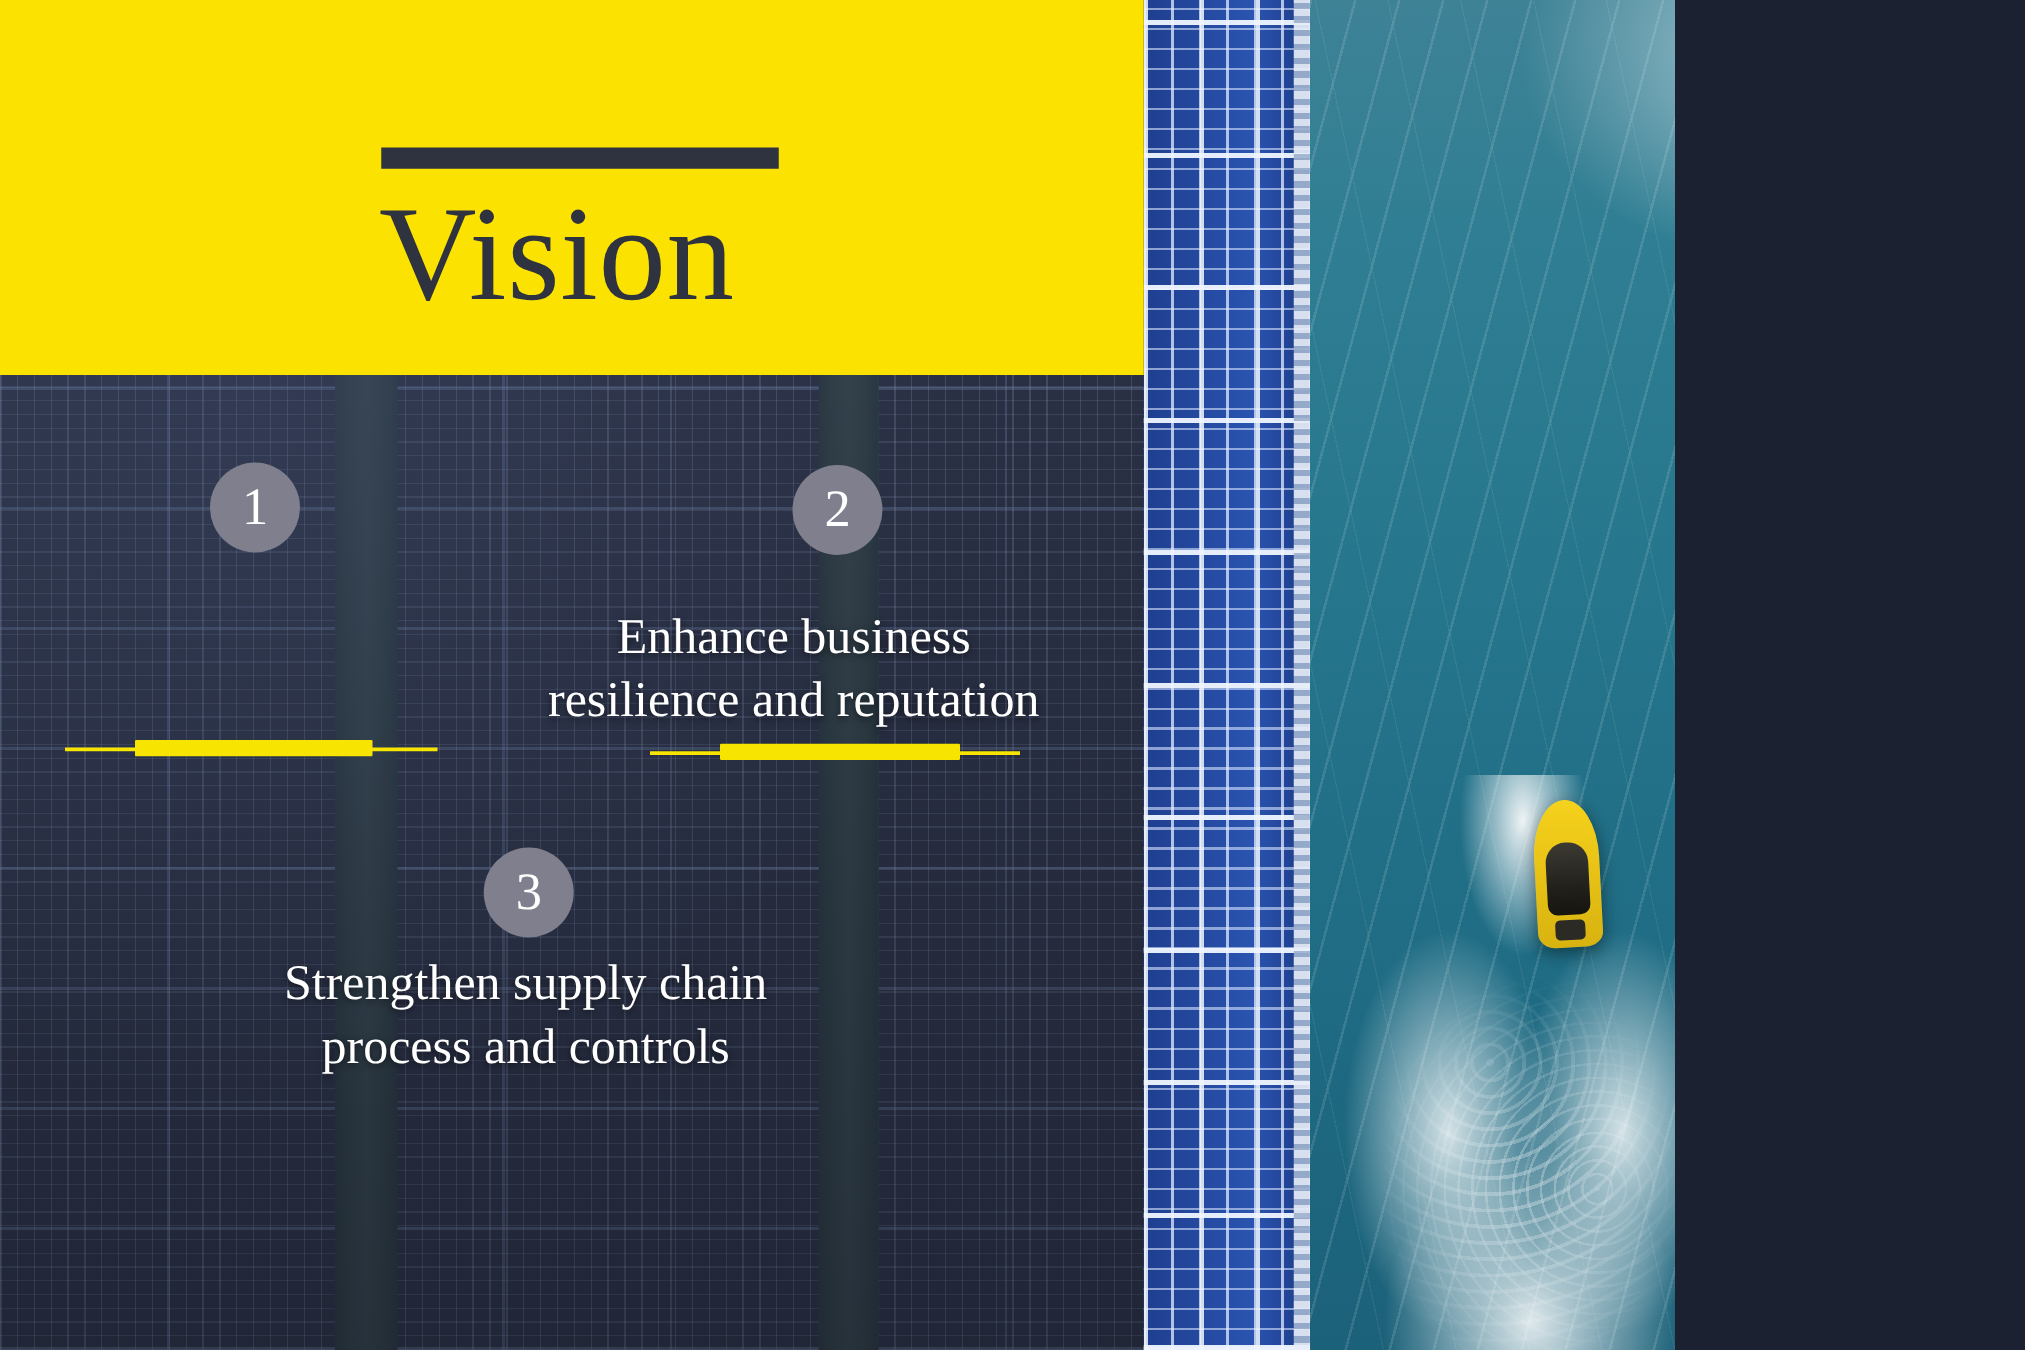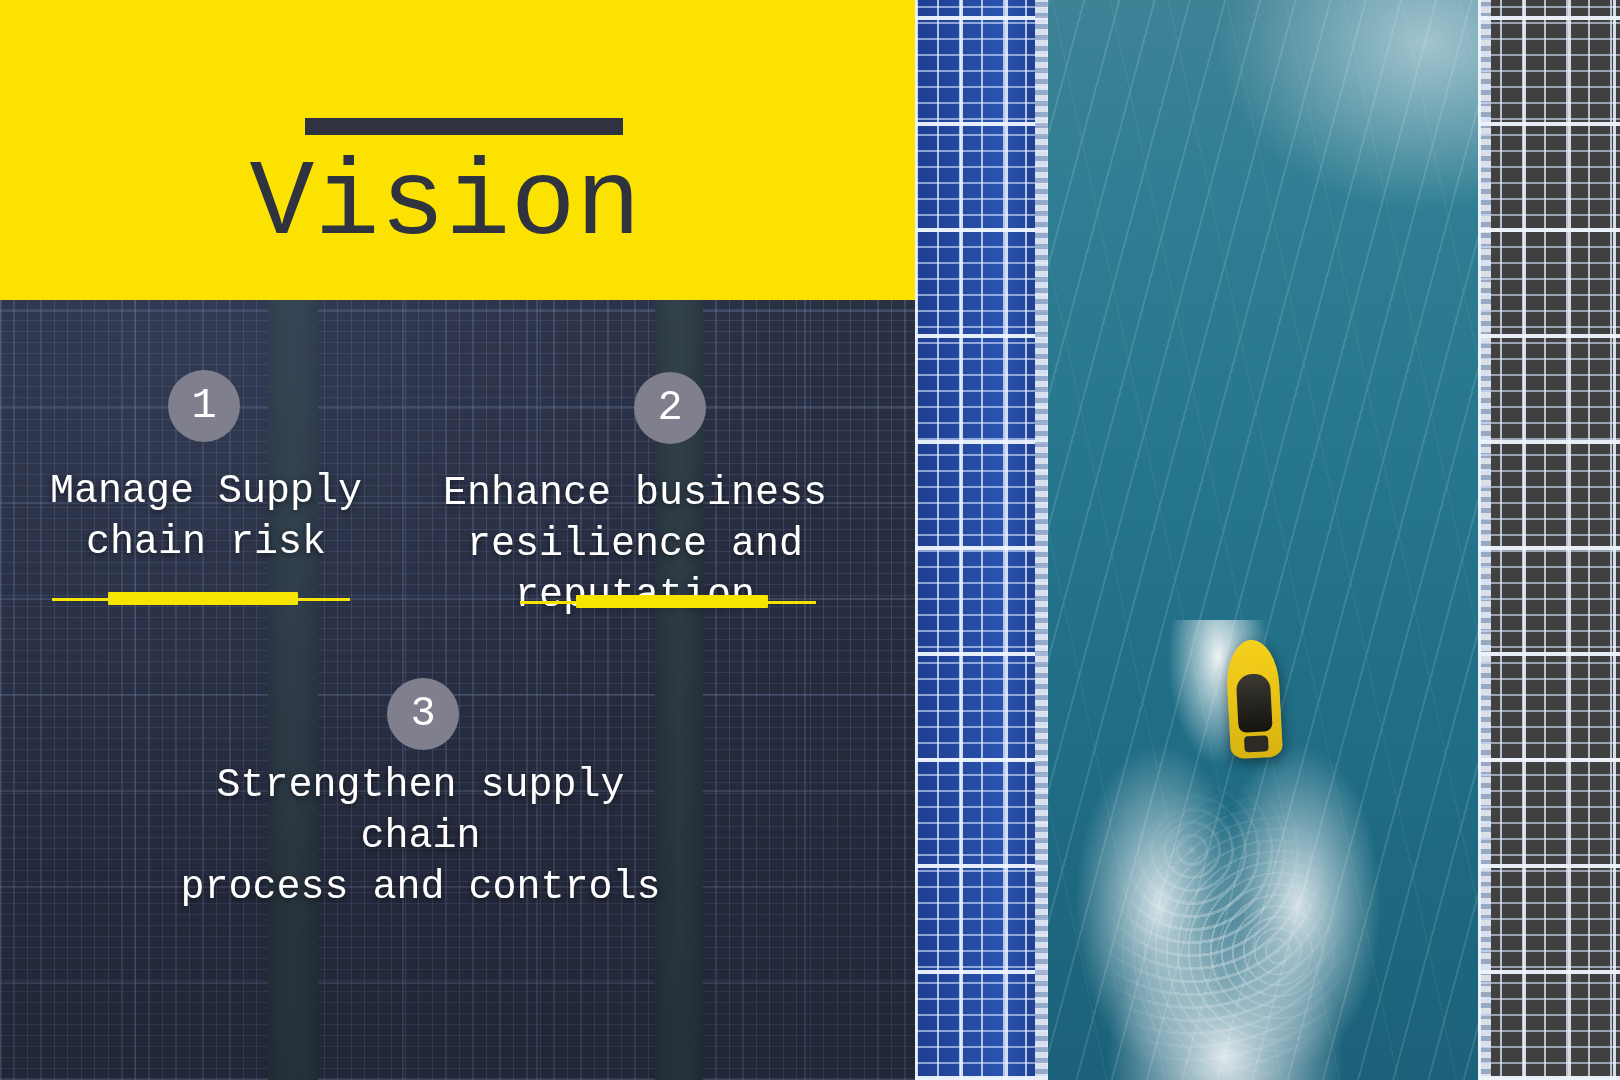--- a/index.html
+++ b/index.html
@@ -1,22 +1,22 @@
 <!DOCTYPE html>
 <html><head>
 <meta charset="utf-8">
 <style>
   html,body{margin:0;padding:0;background:#1b2130;}
   *{box-sizing:border-box;}
 
   .slide{
     position:relative;
-    width:1620px;height:1080px;
+    width:1340px;height:1080px;
     overflow:hidden;
-    font-family:Liberation Mono, monospace;
+    font-family:Liberation Serif, serif;
     background:#404040;
   }
 
   
   .photo{position:absolute;inset:0;}
 
   
   .panels-dark{
     position:absolute;left:0;top:0;width:915px;height:1080px;
     background:#2a3044;
@@ -168,21 +168,21 @@
   }
 
   
   #item1{left:16px;top:370px;width:380px;}
   #item1 .badge{margin:0 auto 0 152px;}
   #item1 .item-text{margin-top:24px;}
 
   
   #item2{left:370px;top:372px;width:530px;}
   #item2 .badge{margin:0 auto 0 264px;}
-  #item2 .item-text{margin-top:24px;}
+  #item2 .item-text{margin-top:39px;}
 
   
   #item3{left:148px;top:678px;width:545px;}
   #item3 .badge{margin:0 auto 0 239px;}
   #item3 .item-text{margin-top:10px;}
 
   
   .divider{position:absolute;}
   .divider .thin{
     position:absolute;left:0;top:6px;width:100%;height:3px;background:#f7e400;
@@ -240,22 +240,20 @@
 
   <div class="title-banner">
     <div class="title-rule"></div>
     <div class="title-text"><span class="title-inner">Vision</span></div>
   </div>
 
   <div class="item" id="item1">
     <div class="badge">
         <span>1</span>
       </div>
-    <div class="item-text">Manage Supply
-chain risk</div>
   </div>
 
   <div class="item" id="item2">
     <div class="badge">
         <span>2</span>
       </div>
     <div class="item-text">Enhance business
 resilience and reputation</div>
   </div>
 

